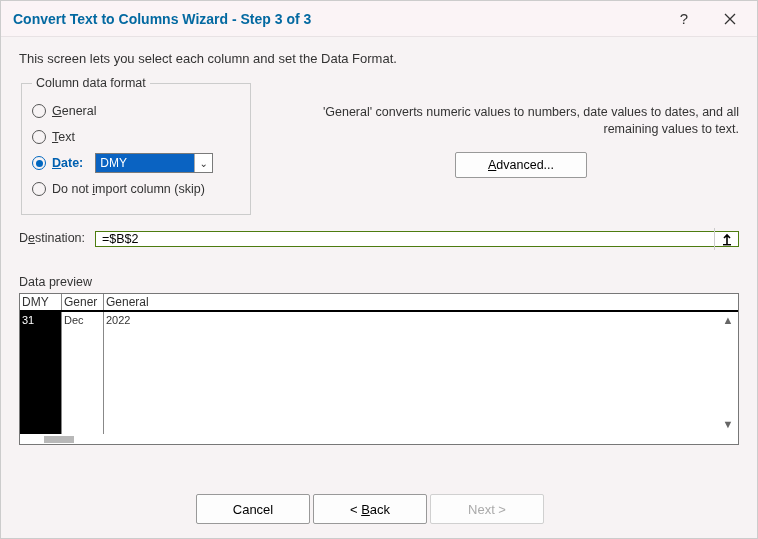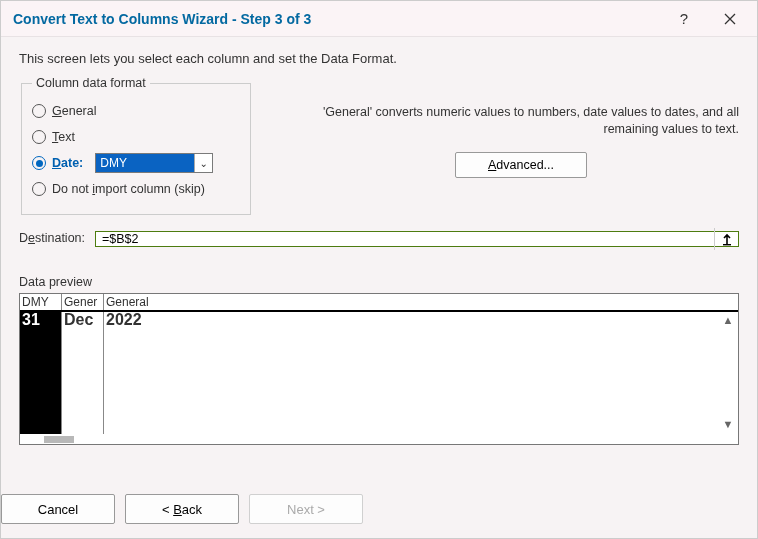--- a/index.html
+++ b/index.html
@@ -25,31 +25,31 @@
   .right-pane p { margin: 0 0 14px 0; line-height: 1.35; text-align: right; }
   .adv-btn { border: 1px solid #999; background: #fdfdfd; padding: 5px 32px; font-size: 12.5px; border-radius: 2px; margin-left: 170px; cursor: pointer; }
   .dest-row { display: flex; align-items: flex-start; gap: 10px; margin-top: 16px; }
   .dest-lab { font-size: 12.5px; }
   .dest-input-wrap { flex: 1; display: flex; border: 1px solid #4d7c0f; background: #fff; height: 16px; align-items: center; }
   .dest-input { flex: 1; border: none; outline: none; font-size: 12.5px; padding: 0 6px; height: 100%; }
   .range-btn { width: 24px; height: 22px; border-left: 1px solid #ccc; display: flex; align-items: center; justify-content: center; cursor: pointer; }
   .preview-label { font-size: 12.5px; margin-top: 28px; margin-bottom: 4px; }
   .preview-box { border: 1px solid #777; background: #fff; height: 152px; display: flex; flex-direction: column; position: relative; }
   .preview-hdr { border-bottom: 2px solid #000; display: flex; font-family: "Courier New", monospace; font-size: 12px; background: #fff; flex-shrink: 0; }
-  .preview-body { flex: 1; display: flex; align-items: flex-start; font-family: "Courier New", monospace; font-size: 16px; overflow: hidden; font-weight: bold; }
+  .preview-body { flex: 1; display: flex; align-items: flex-start; font-family: "Courier New", monospace; font-size: 11px; overflow: hidden; }
   .pcol { border-right: 1px solid #888; padding: 0 2px; overflow: hidden; white-space: nowrap; }
   .ph { height: 16px; line-height: 16px; }
   .pb { height: 100%; }
   .pb .cell { height: 16px; line-height: 16px; }
   .c1 { width: 42px; } .c2 { width: 42px; } .c3 { width: 70px; }
   .sel-bg { background: #000; color: #fff; }
   .scroll-arrow { position: absolute; right: 2px; width: 16px; height: 16px; font-size: 11px; color: #666; display: flex; align-items: center; justify-content: center; }
   .hscroll { height: 10px; display: flex; align-items: center; padding: 0 2px; }
   .hscroll .thumb { width: 30px; height: 7px; background: #b8b8b8; margin-left: 22px; }
-  .buttons { display: flex; gap: 10px; justify-content: flex-start; padding: 10px 18px 14px 0; flex-shrink: 0; }
+  .buttons { display: flex; gap: 3px; justify-content: center; padding: 10px 18px 14px 0; flex-shrink: 0; }
   .buttons button { width: 114px; height: 30px; border: 1px solid #999; background: #fdfdfd; font-size: 13px; border-radius: 2px; cursor: pointer; }
   .buttons button.disabled { color: #aaa; border-color: #d0d0d0; cursor: default; }
   .buttons button.finish { border: 3px solid #d81313; font-weight: 400; }
   .u { text-decoration: underline; }
 </style>
 </head>
 <body>
 
 <div class="window">
 

